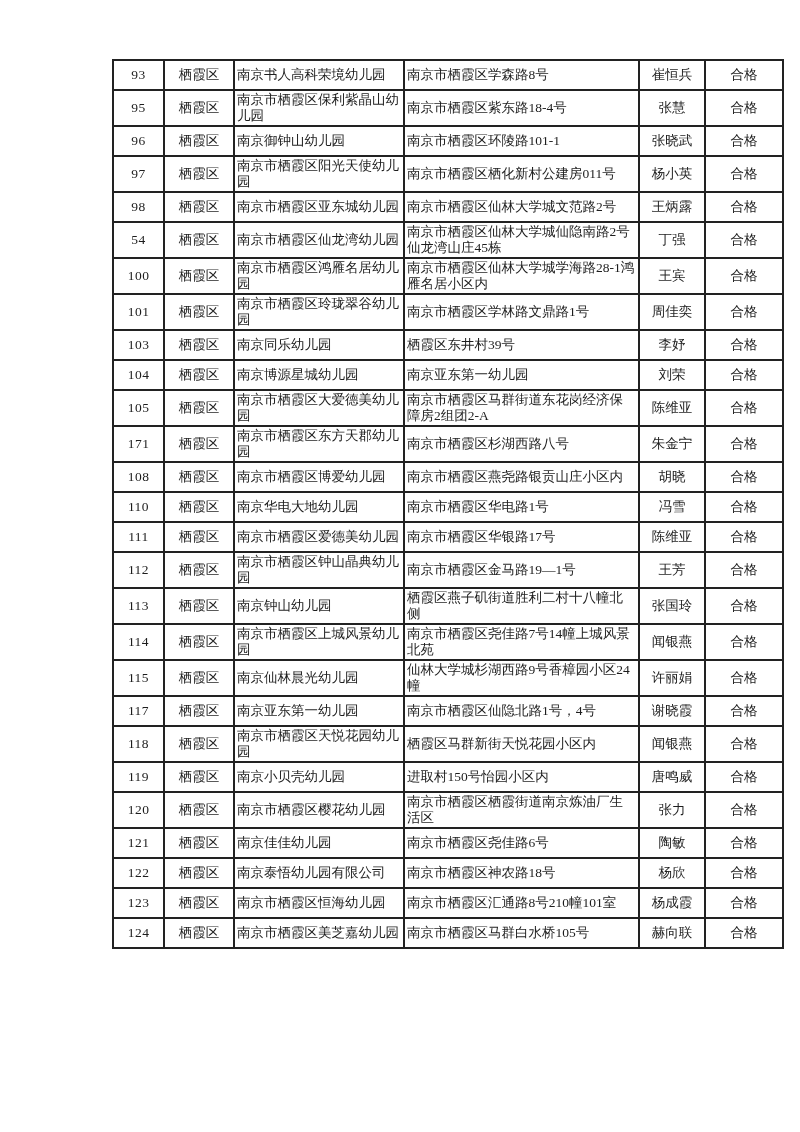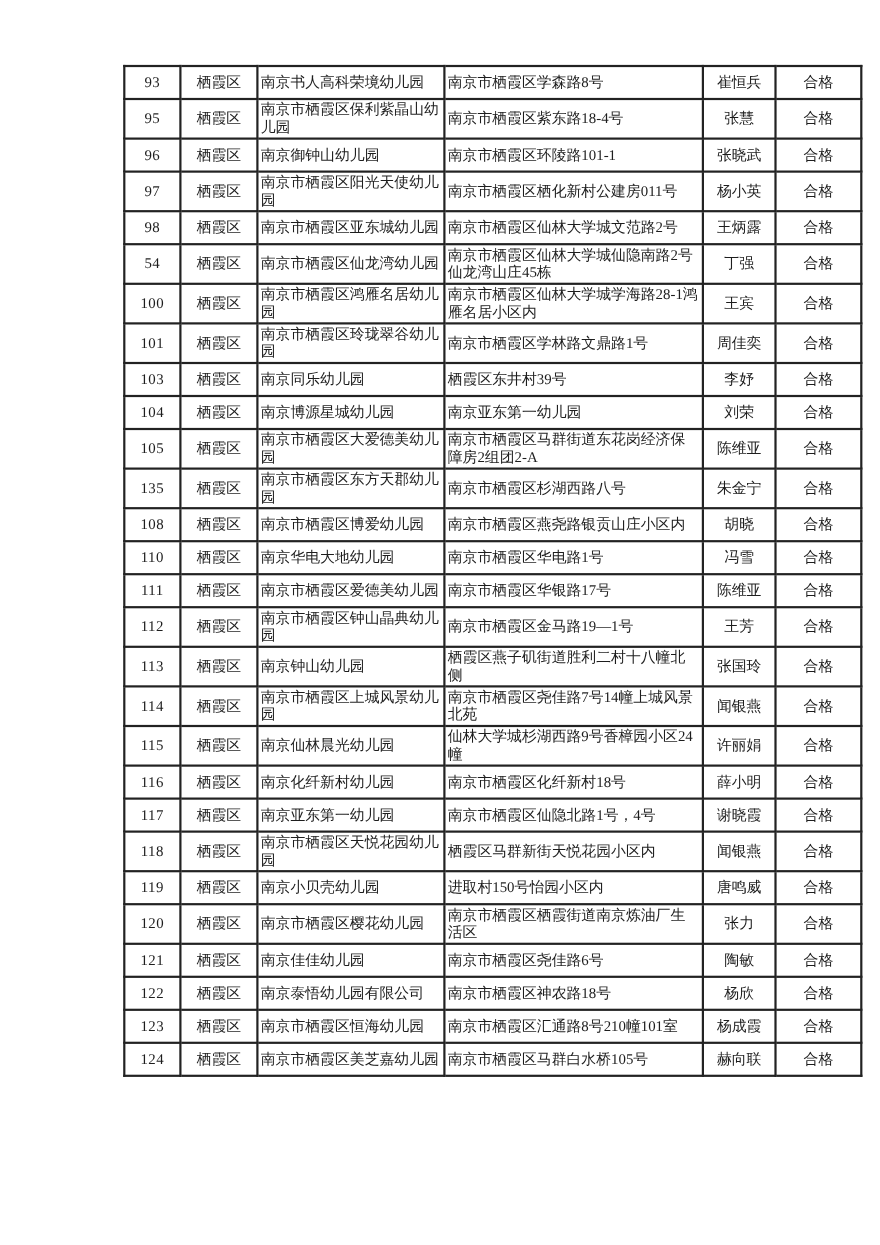--- a/index.html
+++ b/index.html
@@ -143,21 +143,21 @@
   </tr>
         <tr>
     <td class="c-no">105</td>
     <td class="c-district">栖霞区</td>
     <td class="c-name">南京市栖霞区大爱德美幼儿园</td>
     <td class="c-address">南京市栖霞区马群街道东花岗经济保障房2组团2-A</td>
     <td class="c-principal">陈维亚</td>
     <td class="c-result">合格</td>
   </tr>
         <tr>
-    <td class="c-no">135</td>
+    <td class="c-no">171</td>
     <td class="c-district">栖霞区</td>
     <td class="c-name">南京市栖霞区东方天郡幼儿园</td>
     <td class="c-address">南京市栖霞区杉湖西路八号</td>
     <td class="c-principal">朱金宁</td>
     <td class="c-result">合格</td>
   </tr>
         <tr>
     <td class="c-no">108</td>
     <td class="c-district">栖霞区</td>
     <td class="c-name">南京市栖霞区博爱幼儿园</td>
@@ -204,28 +204,20 @@
     <td class="c-address">南京市栖霞区尧佳路7号14幢上城风景北苑</td>
     <td class="c-principal">闻银燕</td>
     <td class="c-result">合格</td>
   </tr>
         <tr>
     <td class="c-no">115</td>
     <td class="c-district">栖霞区</td>
     <td class="c-name">南京仙林晨光幼儿园</td>
     <td class="c-address">仙林大学城杉湖西路9号香樟园小区24幢</td>
     <td class="c-principal">许丽娟</td>
-    <td class="c-result">合格</td>
-  </tr>
-        <tr>
-    <td class="c-no">116</td>
-    <td class="c-district">栖霞区</td>
-    <td class="c-name">南京化纤新村幼儿园</td>
-    <td class="c-address">南京市栖霞区化纤新村18号</td>
-    <td class="c-principal">薛小明</td>
     <td class="c-result">合格</td>
   </tr>
         <tr>
     <td class="c-no">117</td>
     <td class="c-district">栖霞区</td>
     <td class="c-name">南京亚东第一幼儿园</td>
     <td class="c-address">南京市栖霞区仙隐北路1号，4号</td>
     <td class="c-principal">谢晓霞</td>
     <td class="c-result">合格</td>
   </tr>

